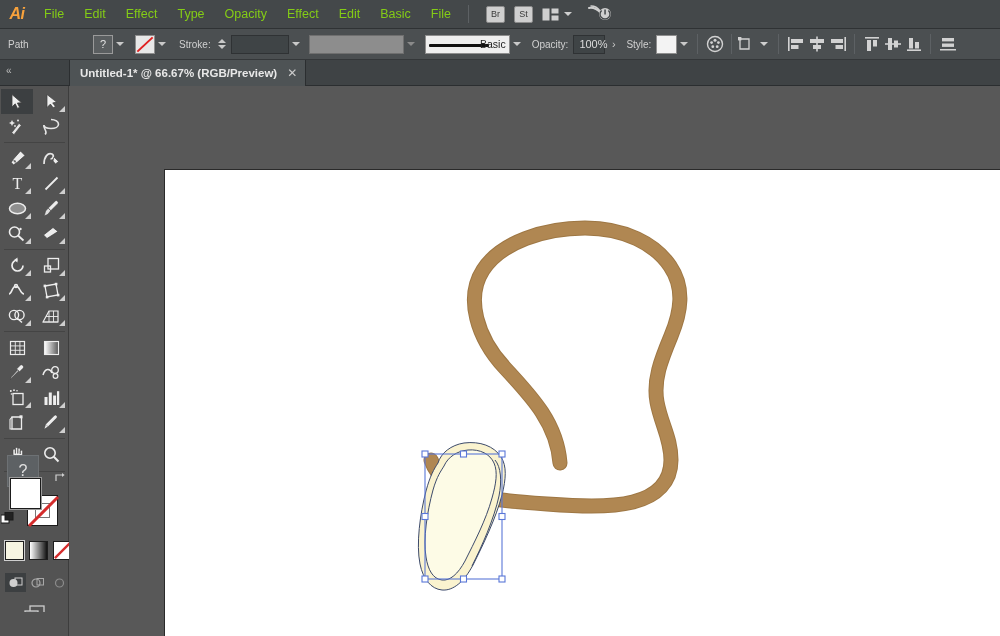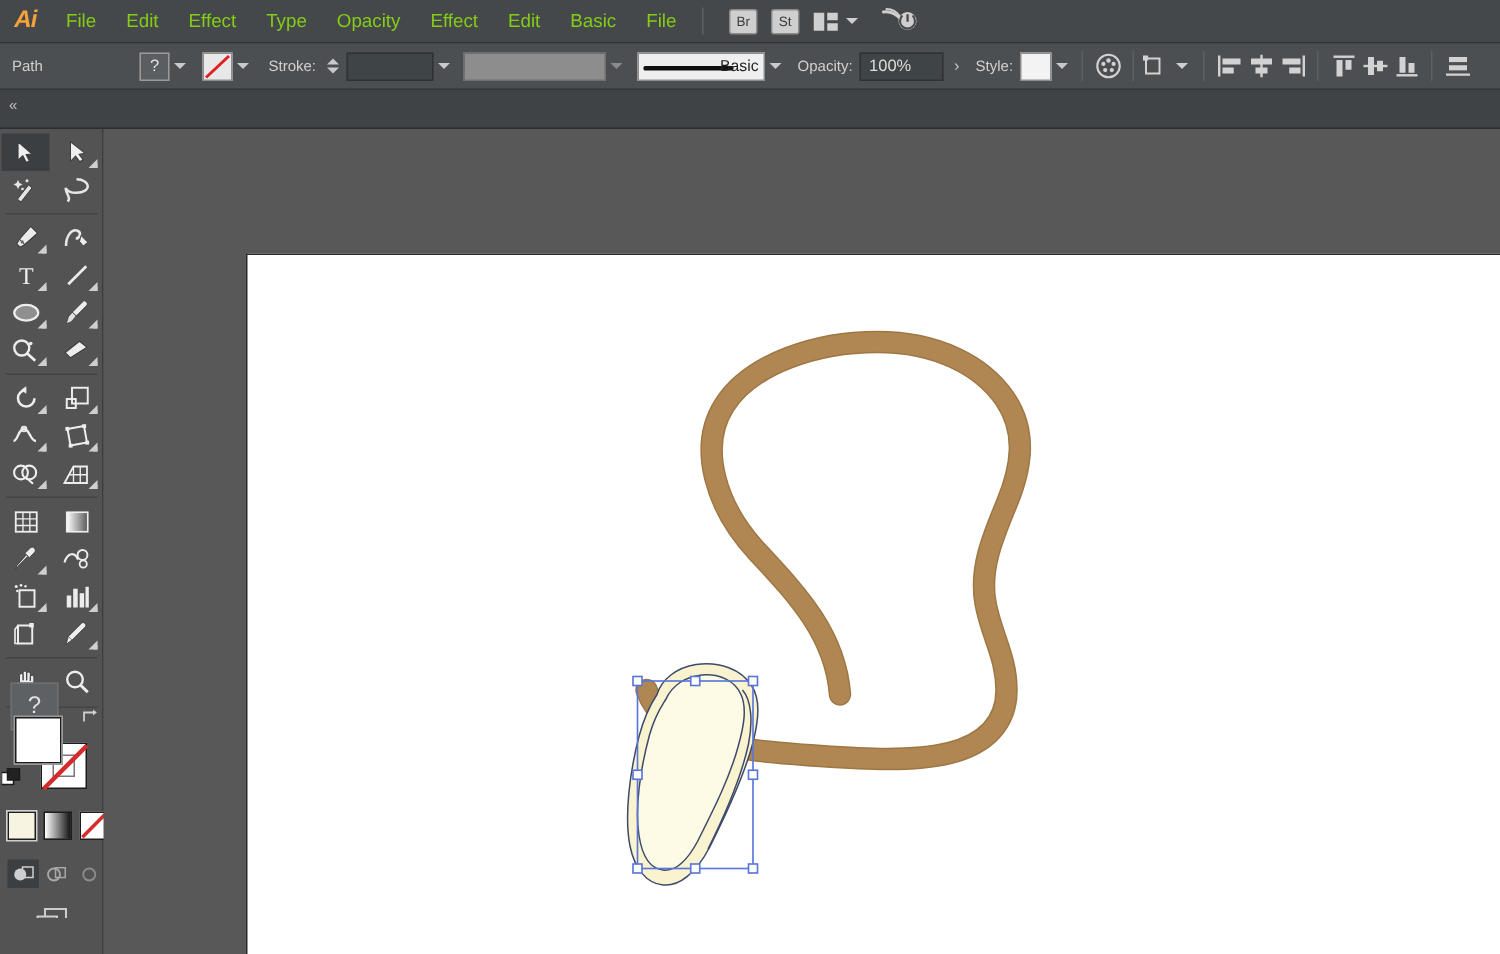--- a/index.html
+++ b/index.html
@@ -241,21 +241,21 @@
       <span class="stroke-line"></span>
       <span>Basic</span>
     </div>
     <div class="dd-arrow">
         <i></i>
       </div>
     <div style="width:8px"></div>
 
     <div class="cb-label cb-label-u">Opacity:</div>
     <div style="width:5px"></div>
-    <div class="cb-field" style="width:56px">100%</div>
+    <div class="cb-field" style="width:32px">100%</div>
     <div class="gt-chev">›</div>
     <div style="width:4px"></div>
 
     <div class="cb-label cb-label-u">Style:</div>
     <div style="width:5px"></div>
     <div class="style-box"></div>
     <div class="dd-arrow">
         <i></i>
       </div>
 
@@ -328,20 +328,24 @@
       <svg width="18" height="16" viewBox="0 0 18 16">
         <rect x="3" y="2" width="12" height="3.4" fill="#d2d2d2"></rect>
         <rect x="3" y="7.5" width="12" height="3.4" fill="#d2d2d2"></rect>
         <rect x="1" y="13" width="16" height="1.5" fill="#d2d2d2"></rect>
       </svg>
     </div>
   </div>
 
   <div class="tabbar">
     <span class="collapse-arrows">«</span>
+    <div class="doc-tab">
+      <span class="title">Untitled-1* @ 66.67% (RGB/Preview)</span>
+      <span class="closex">✕</span>
+    </div>
   </div>
 
   <div class="toolpanel">
     <div class="tool-grid">
 
       <div class="tool active">
         <svg width="17" height="17" viewBox="0 0 17 17">
           <path d="M3 1.5 L3 14 L6.2 10.8 L8.5 15.4 L10.6 14.3 L8.4 10 L12.6 9.8 Z" fill="#efefef" stroke="#3c3c3c" stroke-width="0.8" stroke-linejoin="round"></path>
         </svg>
       </div>

